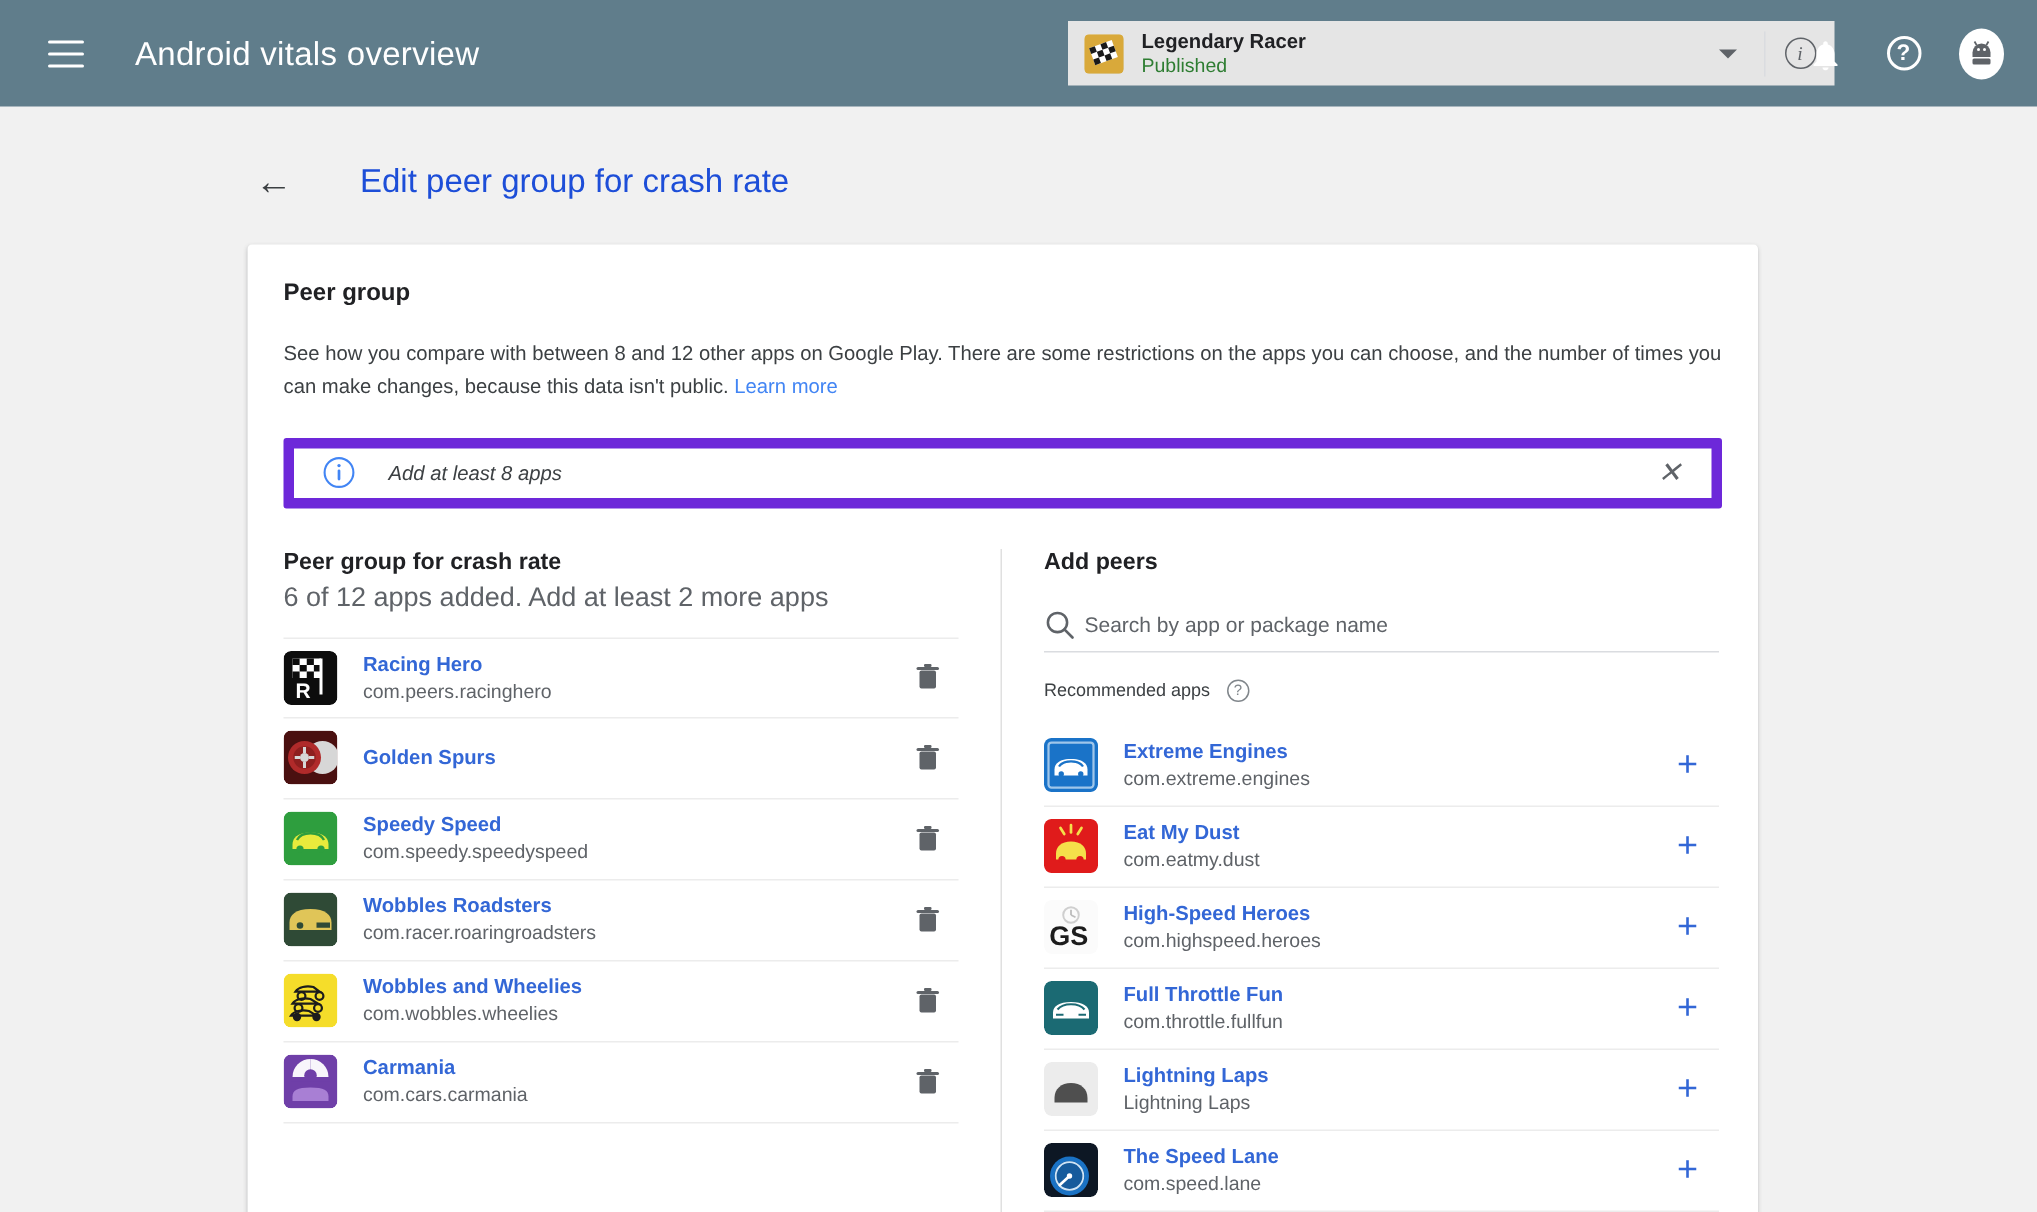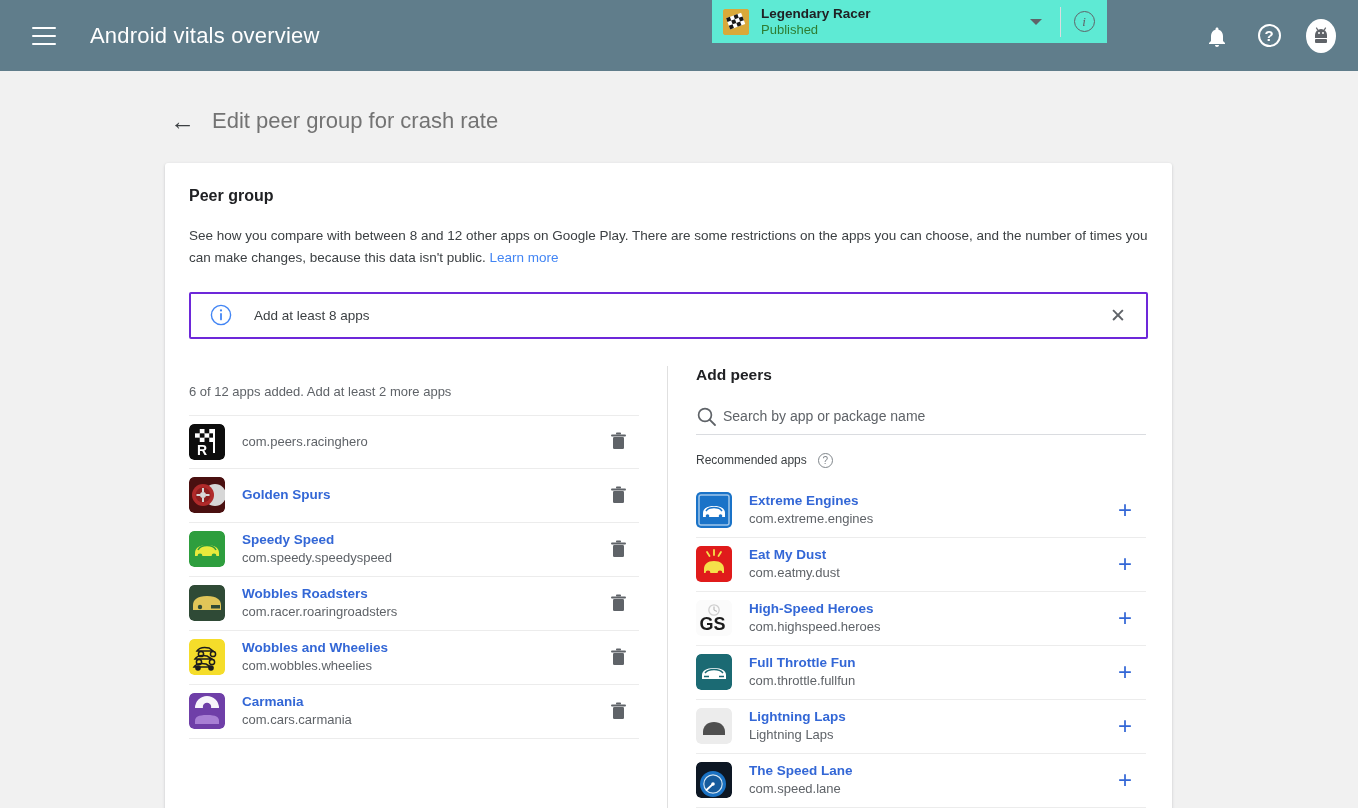--- a/index.html
+++ b/index.html
@@ -25,23 +25,23 @@
   }
   .hamburger span { display: block; height: 2px; background: #ffffff; border-radius: 1px; }
   .app-title {
     margin-left: 34px;
     color: #ffffff;
     font-size: 22px;
     letter-spacing: 0.2px;
   }
 
   .app-selector {
-    position: absolute; left: 712px; top: 0;
-    width: 395px; height: 43px;
-    background: #5eead4;
+    position: absolute; left: 712px; top: 14px;
+    width: 511px; height: 43px;
+    background: #e5e5e5;
     display: flex; align-items: center;
     cursor: pointer;
   }
   .app-sel-icon {
     width: 26px; height: 26px; margin-left: 11px;
     border-radius: 3px;
     background: linear-gradient(135deg,#e2b33c 0%, #caa030 100%);
     position: relative; overflow: hidden; flex: none;
   }
   .app-sel-text { margin-left: 12px; line-height: 1.18; flex: 1; }
@@ -80,21 +80,21 @@
     width: 34px; height: 34px; border-radius: 50%;
     background: #ffffff; display: flex; align-items: center; justify-content: center;
   }
 
   
   .page-header {
     position: absolute; left: 170px; top: 108px;
     display: flex; align-items: center; gap: 17px;
   }
   .back-arrow { font-size: 25px; color: #3c4043; cursor: pointer; line-height: 1; }
-  .page-title { font-size: 22px; color: #737373; }
+  .page-title { font-size: 22px; color: #1d4ed8; margin-left: 28px; }
 
   
   .card {
     position: absolute; left: 165px; top: 163px;
     width: 1007px; height: 700px;
     background: #ffffff;
     border-radius: 3px;
     box-shadow: 0 1px 3px rgba(60,64,67,0.22), 0 1px 1px rgba(60,64,67,0.10);
     padding: 24px 24px 0 24px;
     overflow: hidden;
@@ -103,36 +103,36 @@
   .card-desc {
     font-size: 13.5px; color: #3c4043; line-height: 1.65;
     max-width: 980px;
   }
   .link { color: #4285f4; text-decoration: none; cursor: pointer; }
 
   
   .banner {
     margin-top: 22px;
     height: 47px;
-    border: 2px solid #6d28d9;
+    border: 7px solid #6d28d9;
     border-radius: 2px;
-    display: flex; align-items: center;
+    display: flex; align-items: center; font-style: italic;
   }
   .banner-icon { margin-left: 19px; }
   .banner-text { margin-left: 22px; font-size: 13.5px; color: #3c4043; flex: 1; }
   .banner-close { margin-right: 20px; font-size: 19px; color: #5f6368; cursor: pointer; line-height: 1; }
 
   
   .cols { display: flex; margin-top: 27px; }
   .col-left  { width: 478px; padding-right: 28px; }
   .col-div   { width: 1px; background: #e0e0e0; align-self: stretch; }
   .col-right { width: 478px; padding-left: 28px; }
 
   .col-h { font-size: 15.5px; font-weight: bold; color: #202124; }
-  .col-sub { font-size: 13px; color: #5f6368; margin-top: 18px; }
+  .col-sub { font-size: 18px; color: #5f6368; margin-top: 4px; }
 
   
   .search-row {
     display: flex; align-items: center;
     border-bottom: 1px solid #dadce0;
     height: 36px; margin-top: 15px;
   }
   .search-input {
     border: none; outline: none; margin-left: 6px;
     font-family: "Liberation Sans", sans-serif;
@@ -250,40 +250,42 @@
         <rect x="10.1" y="9" width="1.8" height="7.3" rx="0.9" fill="#4285f4"></rect>
       </svg>
     </div>
     <div class="banner-text">Add at least 8 apps</div>
     <div class="banner-close">✕</div>
   </div>
 
   <div class="cols">
 
     <div class="col-left">
+      <div class="col-h">Peer group for crash rate</div>
       <div class="col-sub">6 of 12 apps added. Add at least 2 more apps</div>
       <div class="app-list list-left" id="left-list">
           <div class="app-row">
             <div class="icon-box">
               <svg width="36" height="36" viewBox="0 0 36 36">
                 <rect width="36" height="36" rx="5" fill="#0d0d0d"></rect>
                 <g transform="translate(6,5)">
                   <rect x="0" y="0" width="19" height="13" fill="#fff"></rect>
                   <rect x="0" y="0" width="4.75" height="4.33" fill="#0d0d0d"></rect>
                   <rect x="9.5" y="0" width="4.75" height="4.33" fill="#0d0d0d"></rect>
                   <rect x="4.75" y="4.33" width="4.75" height="4.33" fill="#0d0d0d"></rect>
                   <rect x="14.25" y="4.33" width="4.75" height="4.33" fill="#0d0d0d"></rect>
                   <rect x="0" y="8.66" width="4.75" height="4.34" fill="#0d0d0d"></rect>
                   <rect x="9.5" y="8.66" width="4.75" height="4.34" fill="#0d0d0d"></rect>
                   <rect x="18" y="0" width="2" height="24" fill="#fff"></rect>
                 </g>
                 <text x="8" y="31" font-family="Liberation Sans, sans-serif" font-size="14" font-weight="bold" fill="#fff">R</text>
               </svg>
             </div>
             <div class="app-meta">
+              <div class="app-name">Racing Hero</div>
               <div class="app-pkg">com.peers.racinghero</div>
             </div>
             <div class="row-action" style="display: flex; justify-content: center;">
               <svg width="17" height="19" viewBox="0 0 17 19">
                 <rect x="3" y="5" width="11" height="12" rx="1.3" fill="#5f6368"></rect>
                 <rect x="1" y="2.6" width="15" height="2" rx="1" fill="#5f6368"></rect>
                 <rect x="6" y="0.6" width="5" height="2" rx="0.8" fill="#5f6368"></rect>
               </svg>
             </div>
           </div>

